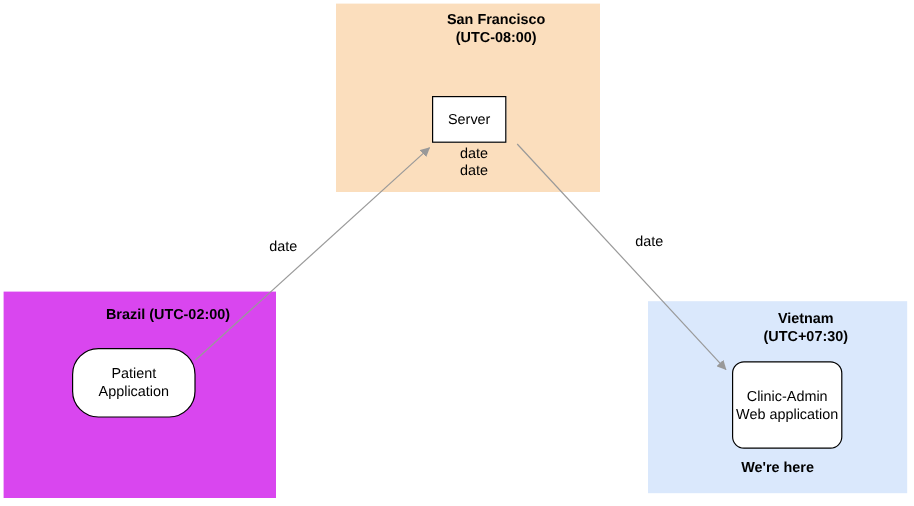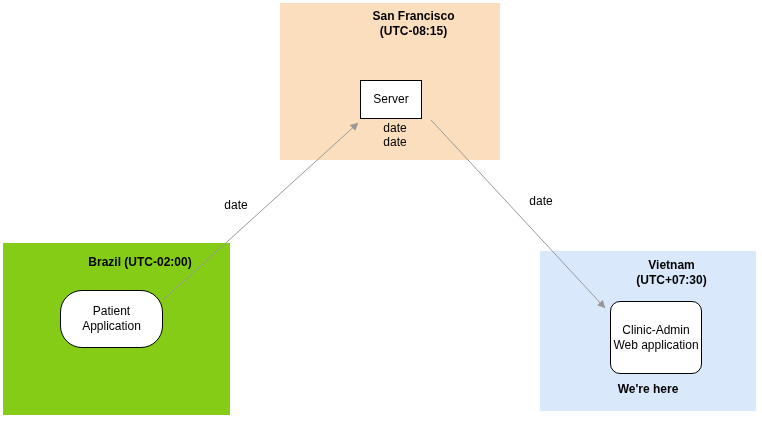--- a/index.html
+++ b/index.html
@@ -18,21 +18,21 @@
     left: 0; top: 0;
     width: 762px; height: 422px;
     pointer-events: none;
     z-index: 3;
   }
   .zone {
     position: absolute;
     z-index: 1;
   }
   .zone-sf      { left: 280px; top: 3px;   width: 220px; height: 157px; background: #fbdebd; }
-  .zone-brazil  { left: 3px;   top: 243px; width: 227px; height: 172px; background: #84cc16; }
+  .zone-brazil  { left: 3px;   top: 243px; width: 227px; height: 172px; background: #d946ef; }
   .zone-vietnam { left: 540px; top: 251px; width: 216px; height: 160px; background: #dae8fc; }
   .zone-title {
     position: absolute;
     left: 0; right: 0;
     text-align: center;
     font-weight: bold;
     line-height: 15px;
     padding-left: 47px;
   }
   .zone-sf .zone-title      { top: 6px; }
@@ -91,21 +91,21 @@
         <path d="M0,0 L8,4 L0,8 Z" fill="#999999"></path>
       </marker>
     </defs>
     <line x1="163" y1="300" x2="358" y2="123" stroke="#999999" stroke-width="1" marker-end="url(#arrowhead)"></line>
     <line x1="431" y1="120" x2="605" y2="308" stroke="#999999" stroke-width="1" marker-end="url(#arrowhead)"></line>
   </svg>
 
   <div class="zone zone-sf">
     <div class="zone-title">
       <div>San Francisco</div>
-      <div>(UTC-08:15)</div>
+      <div>(UTC-08:00)</div>
     </div>
   </div>
 
   <div class="zone zone-brazil">
     <div class="zone-title">
       <div>Brazil (UTC-02:00)</div>
     </div>
   </div>
 
   <div class="zone zone-vietnam">

